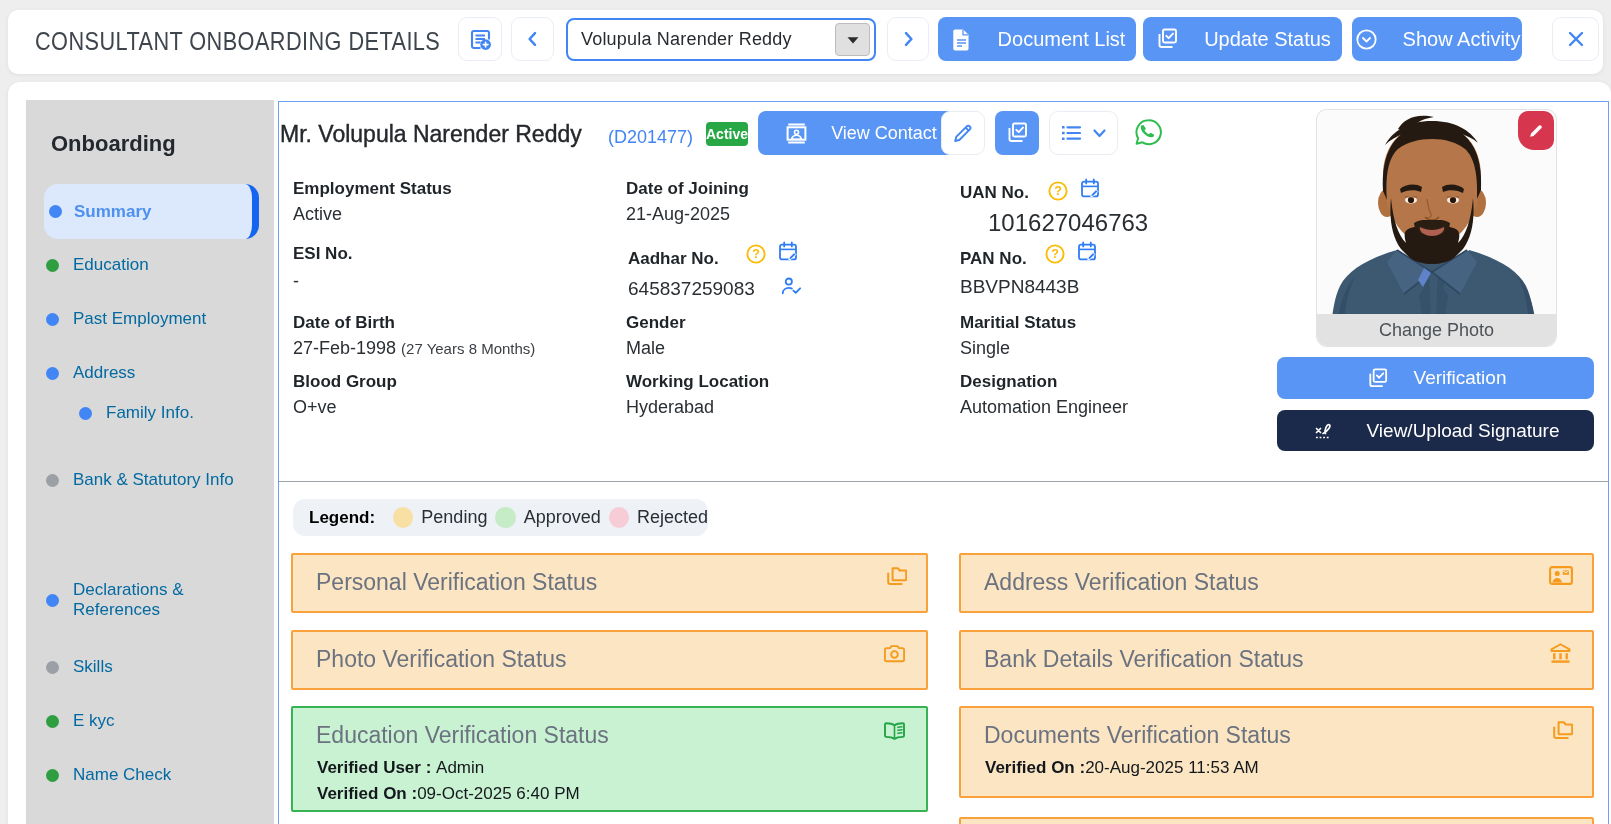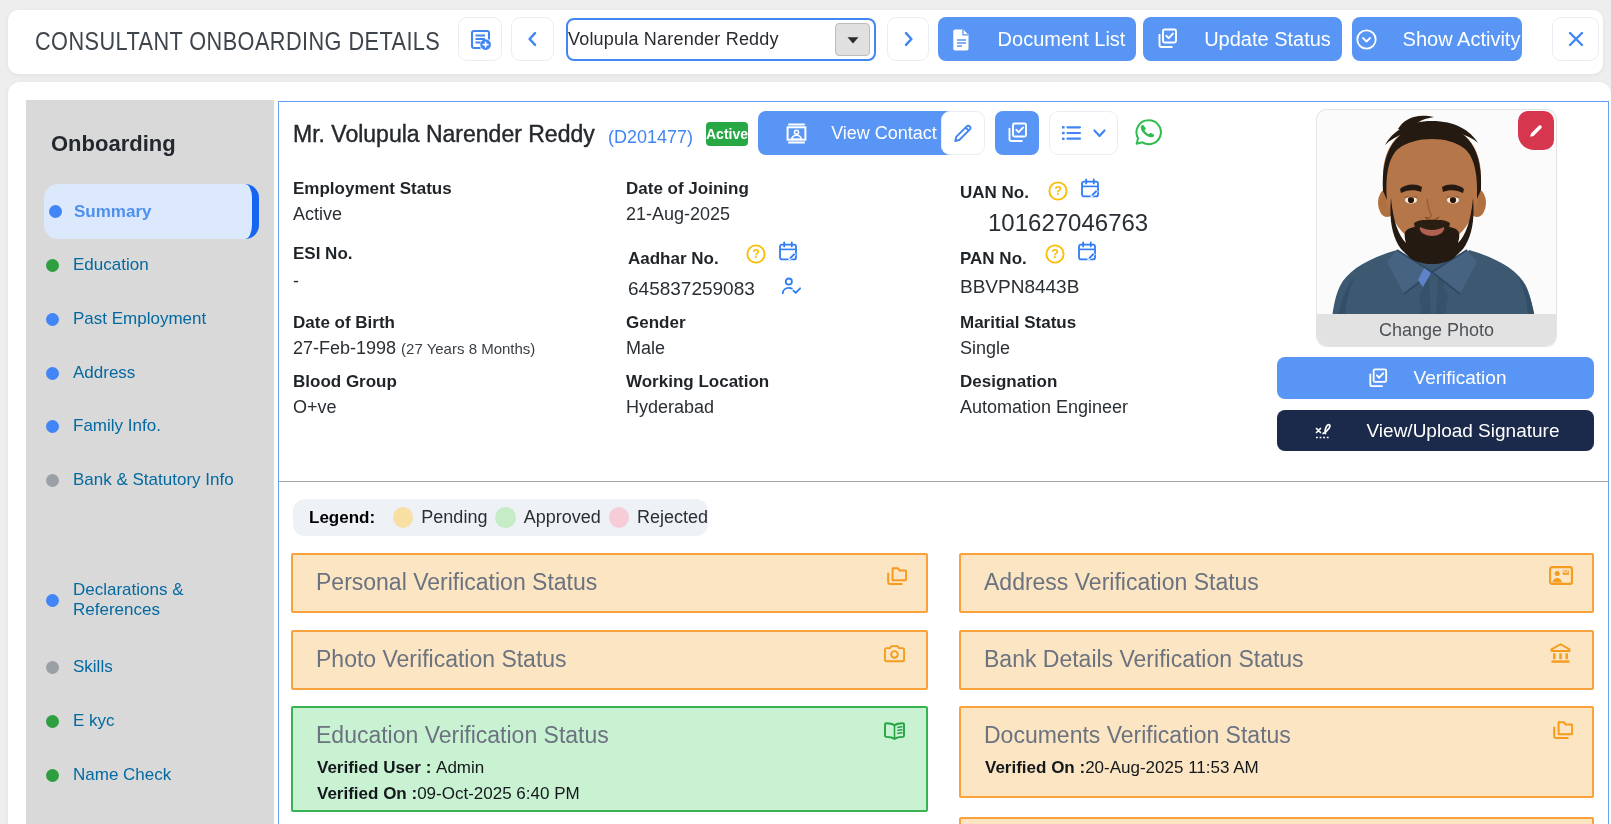--- a/index.html
+++ b/index.html
@@ -9,39 +9,39 @@
 
   
   #topbar { left:8px; top:10px; width:1595px; height:64px; background:#fff; border-radius:10px; box-shadow:0 1px 4px rgba(60,64,67,0.08); }
   #title { left:35px; top:27px; font-size:25px; color:#3f454c; letter-spacing:0.5px; font-weight:500; transform:scaleX(0.868); transform-origin:0 50%; white-space:nowrap; }
   .tbtn { top:17px; height:44px; background:#fff; border:1px solid #e9eef5; border-radius:9px;
           display:flex; align-items:center; justify-content:center; }
   .bluebtn { top:17px; height:44px; background:#5895f4; border-radius:8px; color:#fff;
              display:flex; align-items:center; justify-content:center; font-size:20px; gap:12px; }
   #sel { left:566px; top:18px; width:310px; height:43px; border:2px solid #4285f4; border-radius:8px;
          background:#fff; display:flex; align-items:center; }
-  #sel .txt { font-size:18px; color:#272b30; letter-spacing:0.2px; }
+  #sel .txt { font-size:18px; color:#272b30; padding-left:13px; letter-spacing:0.2px; }
   #sel .dd { position:absolute; right:4px; top:3px; bottom:3px; width:35px; background:#e0e0e0;
              border:1px solid #bdbdbd; border-radius:4px; display:flex; align-items:center; justify-content:center; }
 
   
   #maincard { left:8px; top:82px; width:1603px; height:742px; background:#fff; border-radius:12px 12px 0 0; box-shadow:0 1px 4px rgba(60,64,67,0.08); }
   #sidebar { left:26px; top:100px; width:248px; height:724px; background:#d9d9d9; }
   #sbtitle { left:51px; top:131px; font-size:22px; font-weight:bold; color:#23282e; }
   .sbitem { left:26px; width:248px; height:54px; display:flex; align-items:center; font-size:17px; color:#0369a1; }
   .sbitem .dot { width:13px; height:13px; border-radius:50%; margin:0 14px 0 20px; flex:none; }
   .dot-b { background:#4285f4; } .dot-g { background:#2f9e41; } .dot-x { background:#9aa0a6; }
   #pill { left:44px; top:184px; width:215px; height:55px; background:#dce9fc; border-radius:14px;
           border-right:7px solid #1565f0; display:flex; align-items:center; color:#4d90f0; font-size:17px; font-weight:bold; }
   #pill .dot { width:13px; height:13px; border-radius:50%; background:#4285f4; margin:0 12px 0 5px; }
 
   #panel { left:278px; top:101px; width:1331px; height:723px; background:#fff; border:1px solid #6ba1f5; border-bottom:none; }
 
   
-  #name { left:293px; top:121px; font-size:23px; color:#25282c; font-weight:500; -webkit-text-stroke:0.4px #25282c; }
+  #name { left:280px; top:121px; font-size:23px; color:#25282c; font-weight:500; -webkit-text-stroke:0.4px #25282c; }
   #did { left:608px; top:127px; font-size:18px; color:#4285f4; }
   #badge { left:706px; top:122px; width:42px; height:24px; background:#28a745; color:#fff; font-size:14px;
            font-weight:bold; border-radius:4px; display:flex; align-items:center; justify-content:center; }
   .iconbtn { top:111px; height:44px; background:#fff; border:1px solid #e9eef5; border-radius:9px;
              display:flex; align-items:center; justify-content:center; }
 
   
   .lbl { font-size:17px; font-weight:bold; color:#1f2429; }
   .val { font-size:18px; color:#2a2f34; }
   .sm  { font-size:15px; color:#3a3f44; font-weight:normal; }
@@ -127,21 +127,21 @@
       </svg>
     </div>
 
   <div class="abs" id="maincard"></div>
   <div class="abs" id="sidebar"></div>
   <div class="abs" id="sbtitle">Onboarding</div>
   <div class="abs" id="pill"><span class="dot"></span>Summary</div>
   <div class="abs sbitem" style="top:238px;"><span class="dot dot-g"></span>Education</div>
   <div class="abs sbitem" style="top:292px;"><span class="dot dot-b"></span>Past Employment</div>
   <div class="abs sbitem" style="top:346px;"><span class="dot dot-b"></span>Address</div>
-  <div class="abs sbitem" style="top:399px;"><span class="dot dot-b"></span>Family Info.</div>
+  <div class="abs sbitem" style="top:386px;padding-left:33px;"><span class="dot dot-b"></span>Family Info.</div>
   <div class="abs sbitem" style="top:453px;"><span class="dot dot-x"></span>Bank &amp; Statutory Info</div>
   <div class="abs sbitem" style="top:566px; height:68px;"><span class="dot dot-b"></span>Declarations &amp;<br>References</div>
   <div class="abs sbitem" style="top:640px;"><span class="dot dot-x"></span>Skills</div>
   <div class="abs sbitem" style="top:694px;"><span class="dot dot-g"></span>E kyc</div>
   <div class="abs sbitem" style="top:748px;"><span class="dot dot-g"></span>Name Check</div>
 
   <div class="abs" id="panel"></div>
 
   <div class="abs" id="name">Mr. Volupula Narender Reddy</div>
   <div class="abs" id="did">(D201477)</div>

